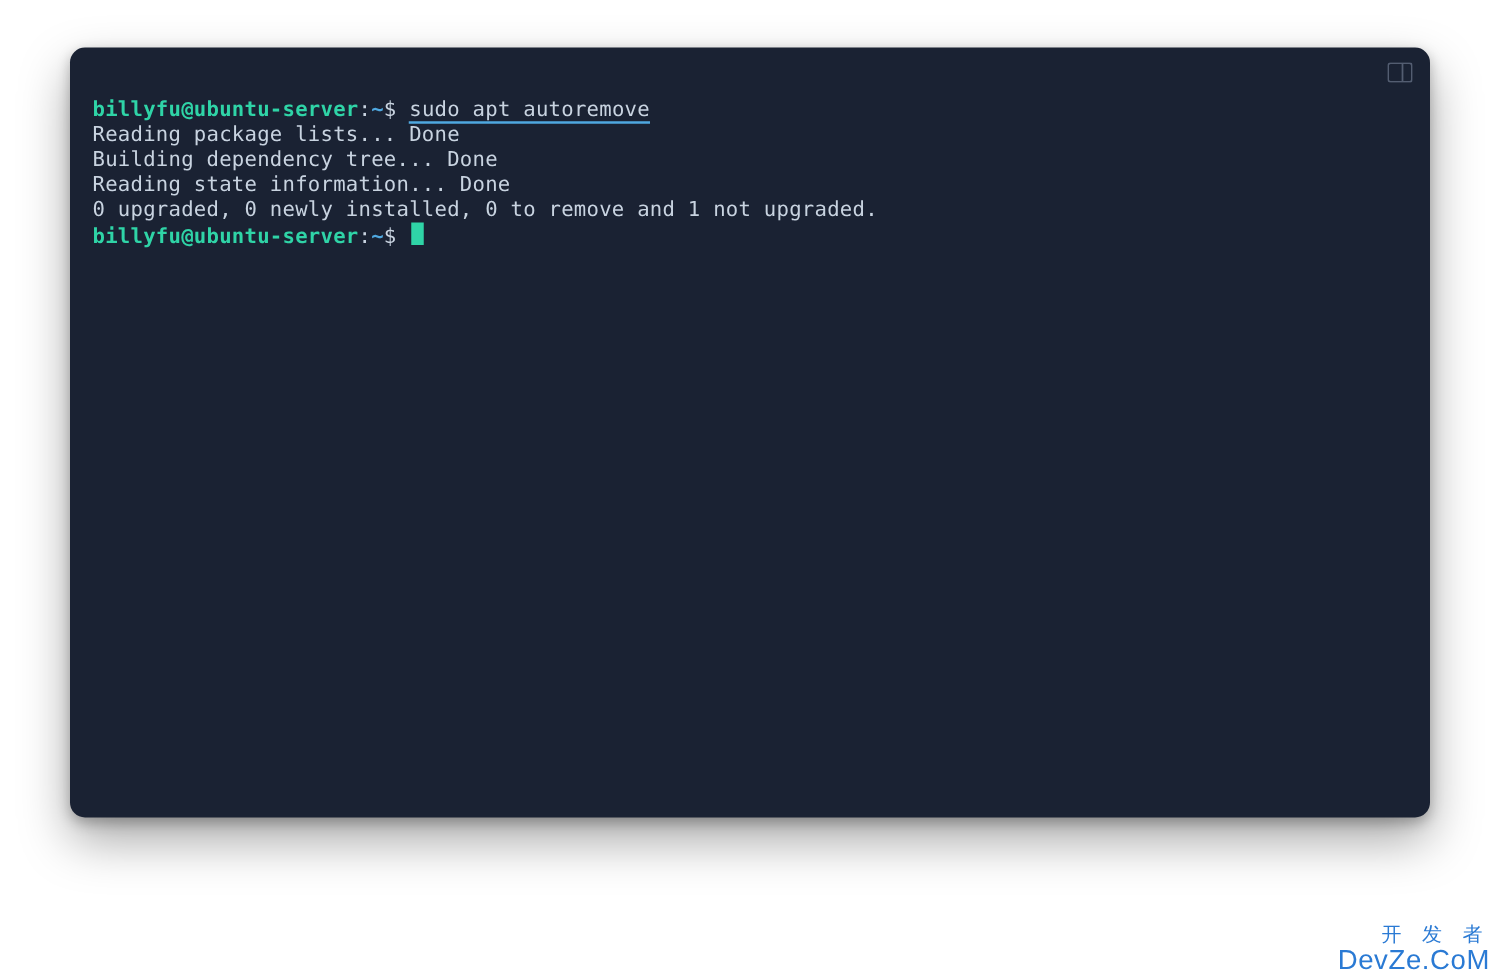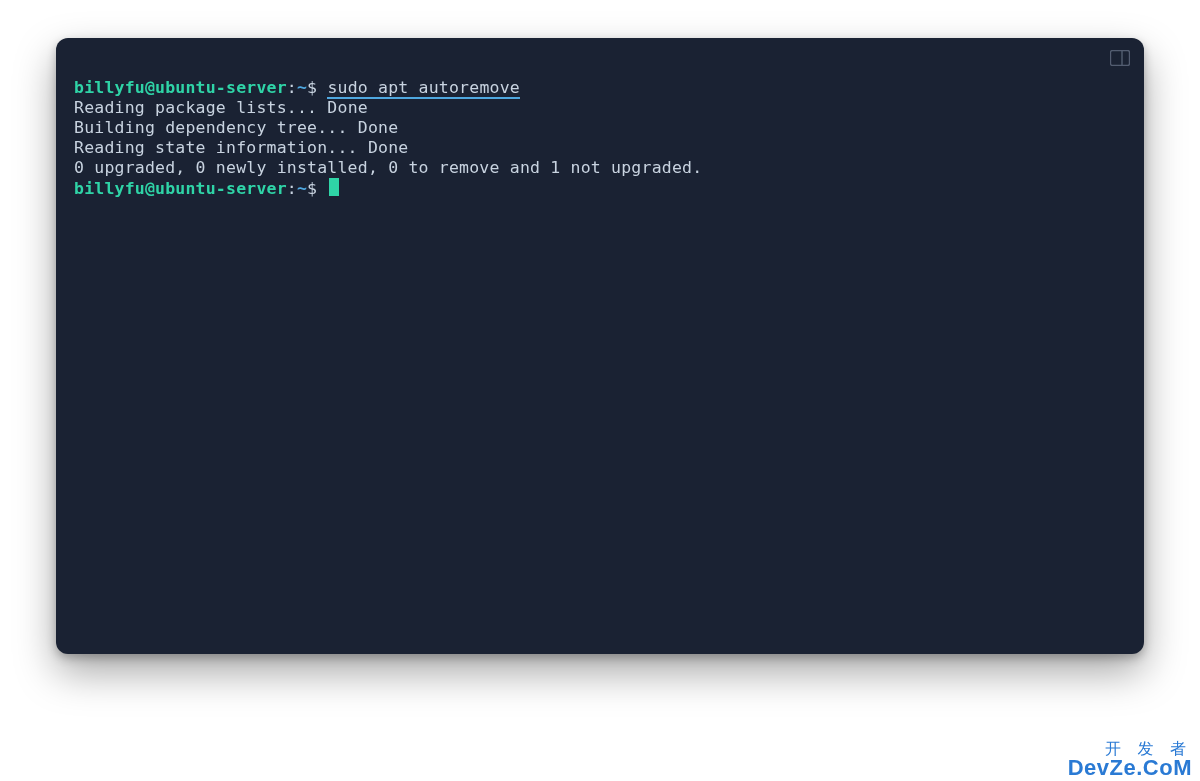--- a/index.html
+++ b/index.html
@@ -75,21 +75,21 @@
   .wm-top {
     font-size: 16px;
     color: #2a7ad4;
     letter-spacing: 6px;
     font-weight: 400;
   }
   .wm-bot {
     font-size: 22px;
     color: #2a7ad4;
     letter-spacing: 0.5px;
-    font-weight: 700;
+    font-weight: 400;
   }
 </style>
 </head>
 <body>
 
 <div class="terminal-window">
   <div class="titlebar">
     <span class="pane-icon">
       <svg width="20" height="16" viewBox="0 0 20 16">
         <rect x="0.5" y="0.5" width="19" height="15" rx="2" ry="2" fill="none" stroke="#9aa7bd" stroke-width="1.4"></rect>

